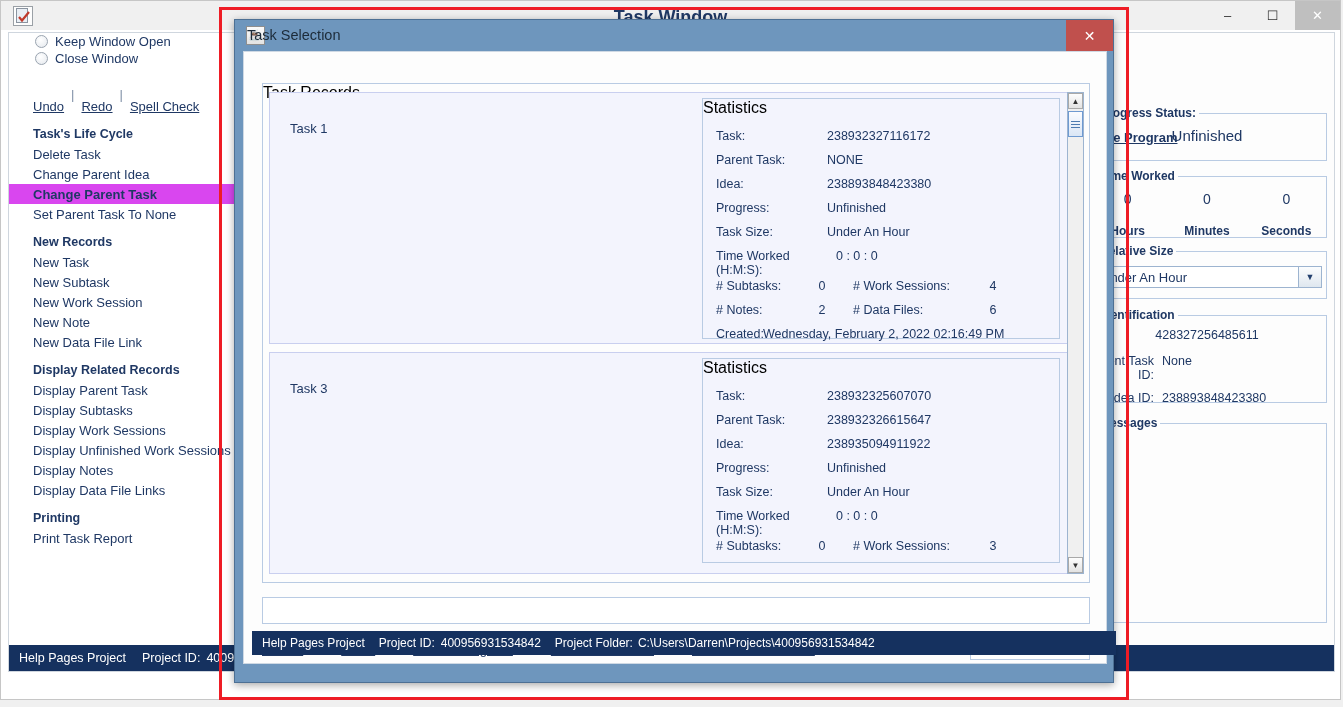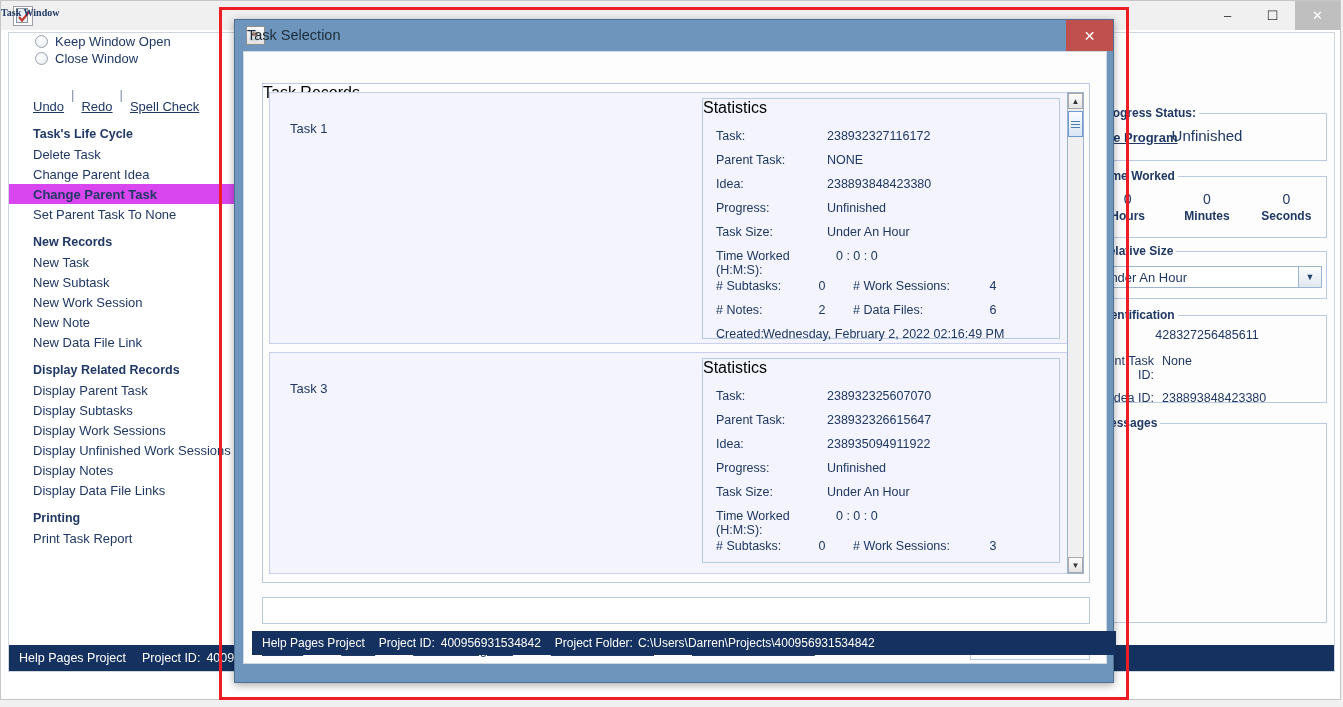--- a/index.html
+++ b/index.html
@@ -41,23 +41,23 @@
     background: #e9eef4;
     border: 1px solid #8a94a0;
     box-sizing: border-box;
   }
   .os-app-icon .tick {
     position: absolute; left: 3px; top: 4px;
     width: 14px; height: 12px;
   }
   .os-win-title {
     position: absolute; left: 0; top: 6px; width: 100%;
-    font-size: 10px; color: #1f3864;
+    text-align: center;
+    font-size: 18px; color: #1f3864;
     font-weight: 600;
-    font-family: Liberation Serif, serif;
   }
   .os-ctrls { position: absolute; right: 0; top: 0; height: 29px; display: flex; }
   .os-btn {
     width: 45px; height: 29px;
     display: flex; align-items: center; justify-content: center;
     font-size: 13px; color: #333;
     background: transparent;
   }
   .os-btn.close { background: #bfbfbf; color: #ffffff; }
 
@@ -182,21 +182,21 @@
     padding: 0 3px;
     font-size: 12px; font-weight: bold; color: #1f3864;
     white-space: nowrap;
   }
   .big-val {
     text-align: center; font-size: 15px; color: #1f3864;
   }
   .twocol { display: flex; }
   .tw-cell { flex: 1; text-align: center; }
   .tw-num { font-size: 14px; color: #1f3864; }
-  .tw-lbl { font-size: 12px; font-weight: bold; color: #1f3864; margin-top: 2px; }
+  .tw-lbl { font-size: 12px; font-weight: bold; color: #1f3864; margin-top: 17px; }
   .combo {
     position: absolute;
     height: 22px;
     border: 1px solid #9db4d0;
     background: #ffffff;
     box-sizing: border-box;
     display: flex; align-items: center;
   }
   .combo .cval { font-size: 13px; color: #1f3864; padding-left: 6px; }
   .combo .carrow {

